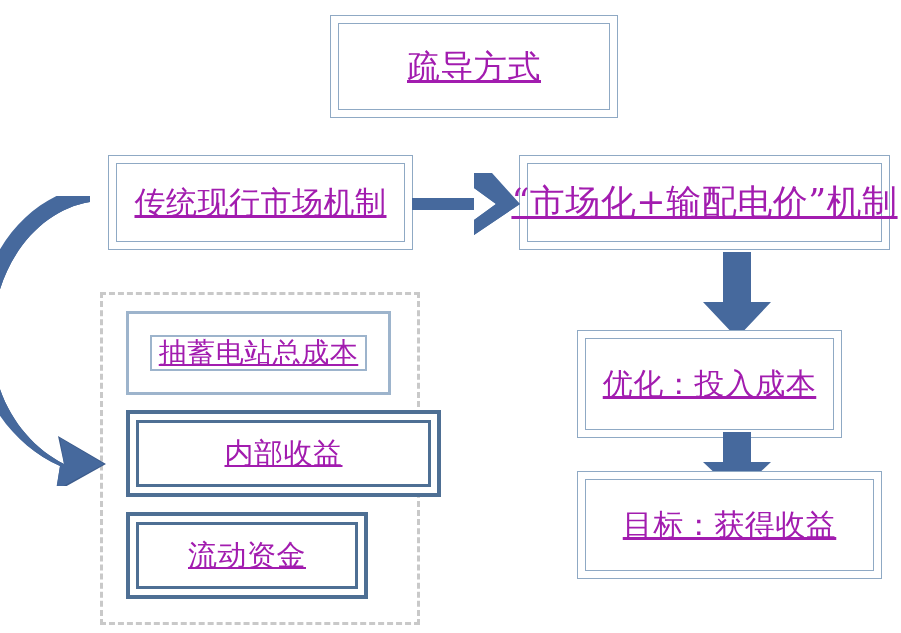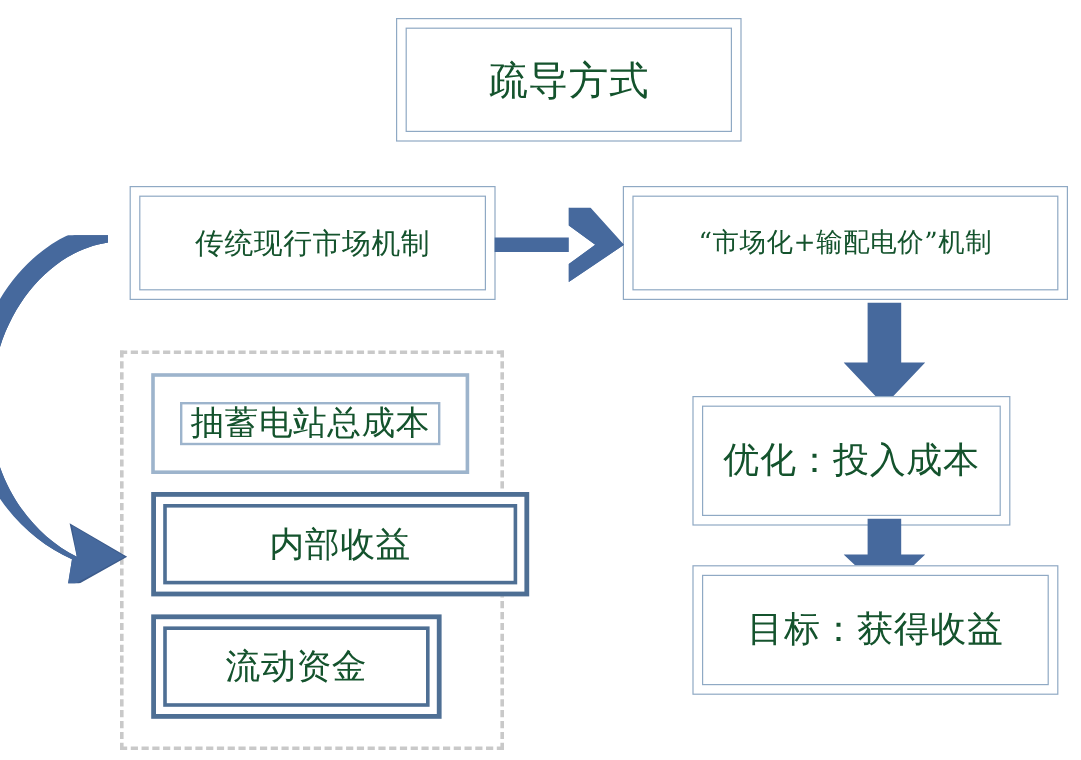--- a/index.html
+++ b/index.html
@@ -30,24 +30,25 @@
   .node > .inner {
     box-sizing: border-box;
     width: 100%;
     height: 100%;
     display: flex;
     align-items: center;
     justify-content: center;
     background: #ffffff;
   }
   .node .label {
-    color: #14532d;
+    color: #a21caf;
     white-space: nowrap;
     line-height: 1;
     letter-spacing: 0.5px;
+    text-decoration: underline;
   }
 
   
   .frame-light {
     border: 1px solid #8fa9c4;
     padding: 7px;
   }
   .frame-light > .inner {
     border: 1px solid #8fa9c4;
   }
@@ -90,27 +91,27 @@
 <div id="canvas">
 
   <div class="node frame-light" style="left:330px; top:15px; width:288px; height:103px;">
     <div class="inner">
       <span class="label" style="font-size:33px;">疏导方式</span>
     </div>
   </div>
 
   <div class="node frame-light" style="left:108px; top:155px; width:305px; height:95px;">
     <div class="inner">
-      <span class="label" style="font-size:24px;">传统现行市场机制</span>
+      <span class="label" style="font-size:31px;">传统现行市场机制</span>
     </div>
   </div>
 
   <div class="node frame-light" style="left:519px; top:155px; width:371px; height:95px;">
     <div class="inner">
-      <span class="label" style="font-size:22px;">“市场化+输配电价”机制</span>
+      <span class="label" style="font-size:35px;">“市场化+输配电价”机制</span>
     </div>
   </div>
 
   <div class="arrow" style="left:412px; top:173px;">
     <svg width="108" height="62" viewBox="0 0 108 62">
 
       <polygon points="0,25 62,25 62,37 0,37" fill="#46699d"></polygon>
 
       <polygon points="62,0 108,31 62,62 62,47 84,31 62,15" fill="#46699d"></polygon>
       <polygon points="62,0 80,0 108,31 62,62 62,47 84,31 62,15" fill="#46699d"></polygon>

